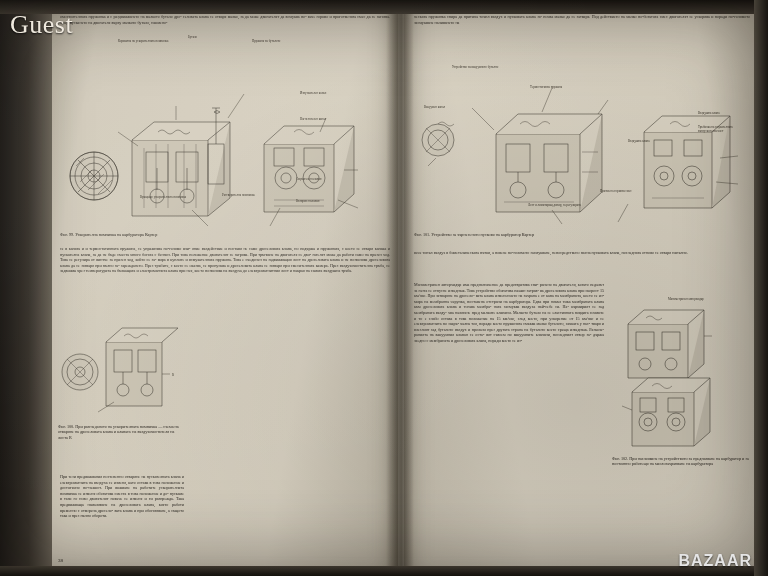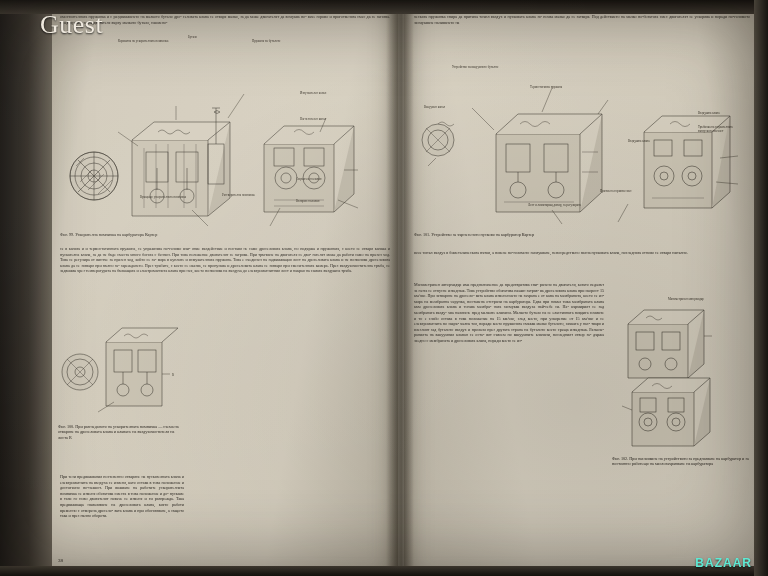--- a/index.html
+++ b/index.html
@@ -124,31 +124,30 @@
 
   
   .guest {
     position: absolute;
     left: 10px; top: 10px;
     color: #efe9de;
     font-family: "Liberation Serif", serif;
     font-size: 26px;
     letter-spacing: 0.5px;
     text-shadow: 0 1px 2px rgba(0,0,0,0.8);
-    margin-left: 30px;
   }
   
   .bazaar {
     position: absolute;
     right: 16px; bottom: 6px;
     font-family: "Liberation Sans", sans-serif;
-    font-size: 12px;
+    font-size: 16px;
     font-weight: bold;
     letter-spacing: 1px;
-    color: #5eead4;
+    color: #e5e5e5;
     text-shadow: 0 1px 2px rgba(0,0,0,0.65);
   }
 
   
   .grain {
     position: absolute;
     left: 0; top: 0; width: 768px; height: 576px;
     pointer-events: none;
     background:
       radial-gradient(ellipse at 20% 30%, rgba(255,255,255,0.06), rgba(0,0,0,0) 60%),

